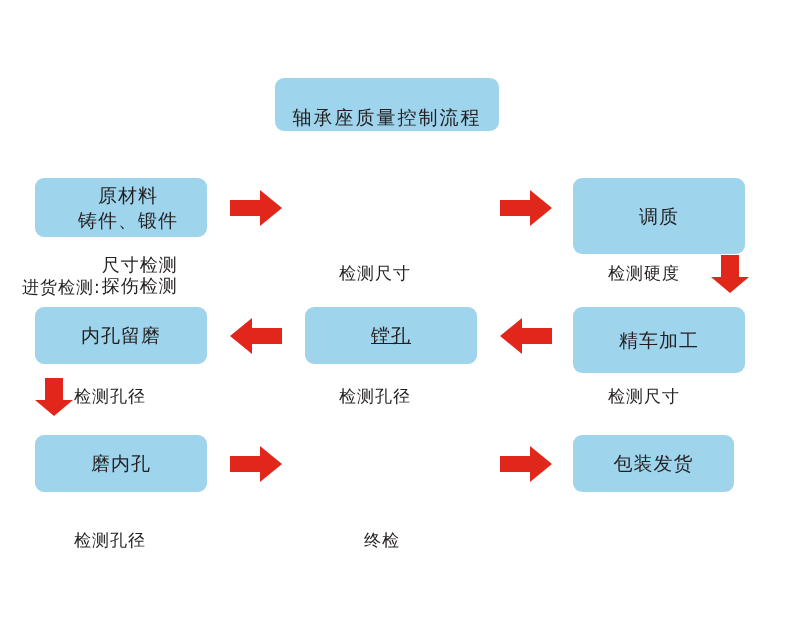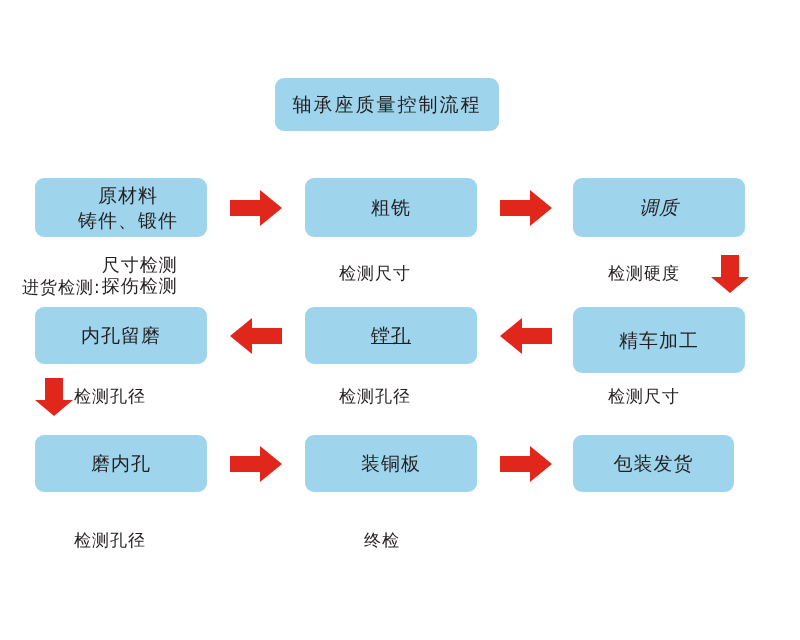--- a/index.html
+++ b/index.html
@@ -31,20 +31,21 @@
     color: #231f20;
     font-size: 19px;
     line-height: 1.28;
     letter-spacing: 1px;
     box-sizing: border-box;
     padding: 2px 6px;
   }
   .pbox.title-box {
     font-size: 19px;
     letter-spacing: 2px;
+    align-items: flex-end;
   }
   .pbox .l1, .pbox .l2 { display: block; white-space: nowrap; }
 
   
   .caption {
     position: absolute;
     font-size: 17px;
     line-height: 1.22;
     color: #231f20;
     letter-spacing: 1px;
@@ -83,25 +84,22 @@
     <span class="l1">轴承座质量控制流程</span>
   </div>
 
   <div class="pbox" style="left:35px; top:178px; width:172px; height:59px;padding-left:20px;">
     <span>
       <span class="l1">原材料</span>
       <span class="l2">铸件、锻件</span>
     </span>
   </div>
 
-  <div class="pbox" style="left:305px; top:178px; width:172px; height:59px;">
-    <span class="l1">粗铣</span>
-  </div>
 
-  <div class="pbox" style="left:573px; top:178px; width:172px; height:59px;font-style:italic;">
+  <div class="pbox" style="left:573px; top:178px; width:172px; height:76px;">
     <span class="l1">调质</span>
   </div>
 
   <div class="arrow" style="left:230px; top:190px;">
     <svg width="52" height="36" viewBox="0 0 52 36" aria-hidden="true">
       <polygon points="0,10 30,10 30,0 52,18 30,36 30,26 0,26" fill="#E1261C"></polygon>
     </svg>
   </div>
   <div class="arrow" style="left:500px; top:190px;">
     <svg width="52" height="36" viewBox="0 0 52 36" aria-hidden="true">
@@ -159,23 +157,20 @@
   <div class="caption" style="left:74px; top:386px;">检测孔径</div>
 
   <div class="caption" style="left:339px; top:386px;">检测孔径</div>
 
   <div class="caption" style="left:608px; top:386px;">检测尺寸</div>
 
   <div class="pbox" style="left:35px; top:435px; width:172px; height:57px;">
     <span class="l1">磨内孔</span>
   </div>
 
-  <div class="pbox" style="left:305px; top:435px; width:172px; height:57px;">
-    <span class="l1">装铜板</span>
-  </div>
 
   <div class="pbox" style="left:573px; top:435px; width:161px; height:57px;">
     <span class="l1">包装发货</span>
   </div>
 
   <div class="arrow" style="left:230px; top:446px;">
     <svg width="52" height="36" viewBox="0 0 52 36" aria-hidden="true">
       <polygon points="0,10 30,10 30,0 52,18 30,36 30,26 0,26" fill="#E1261C"></polygon>
     </svg>
   </div>

